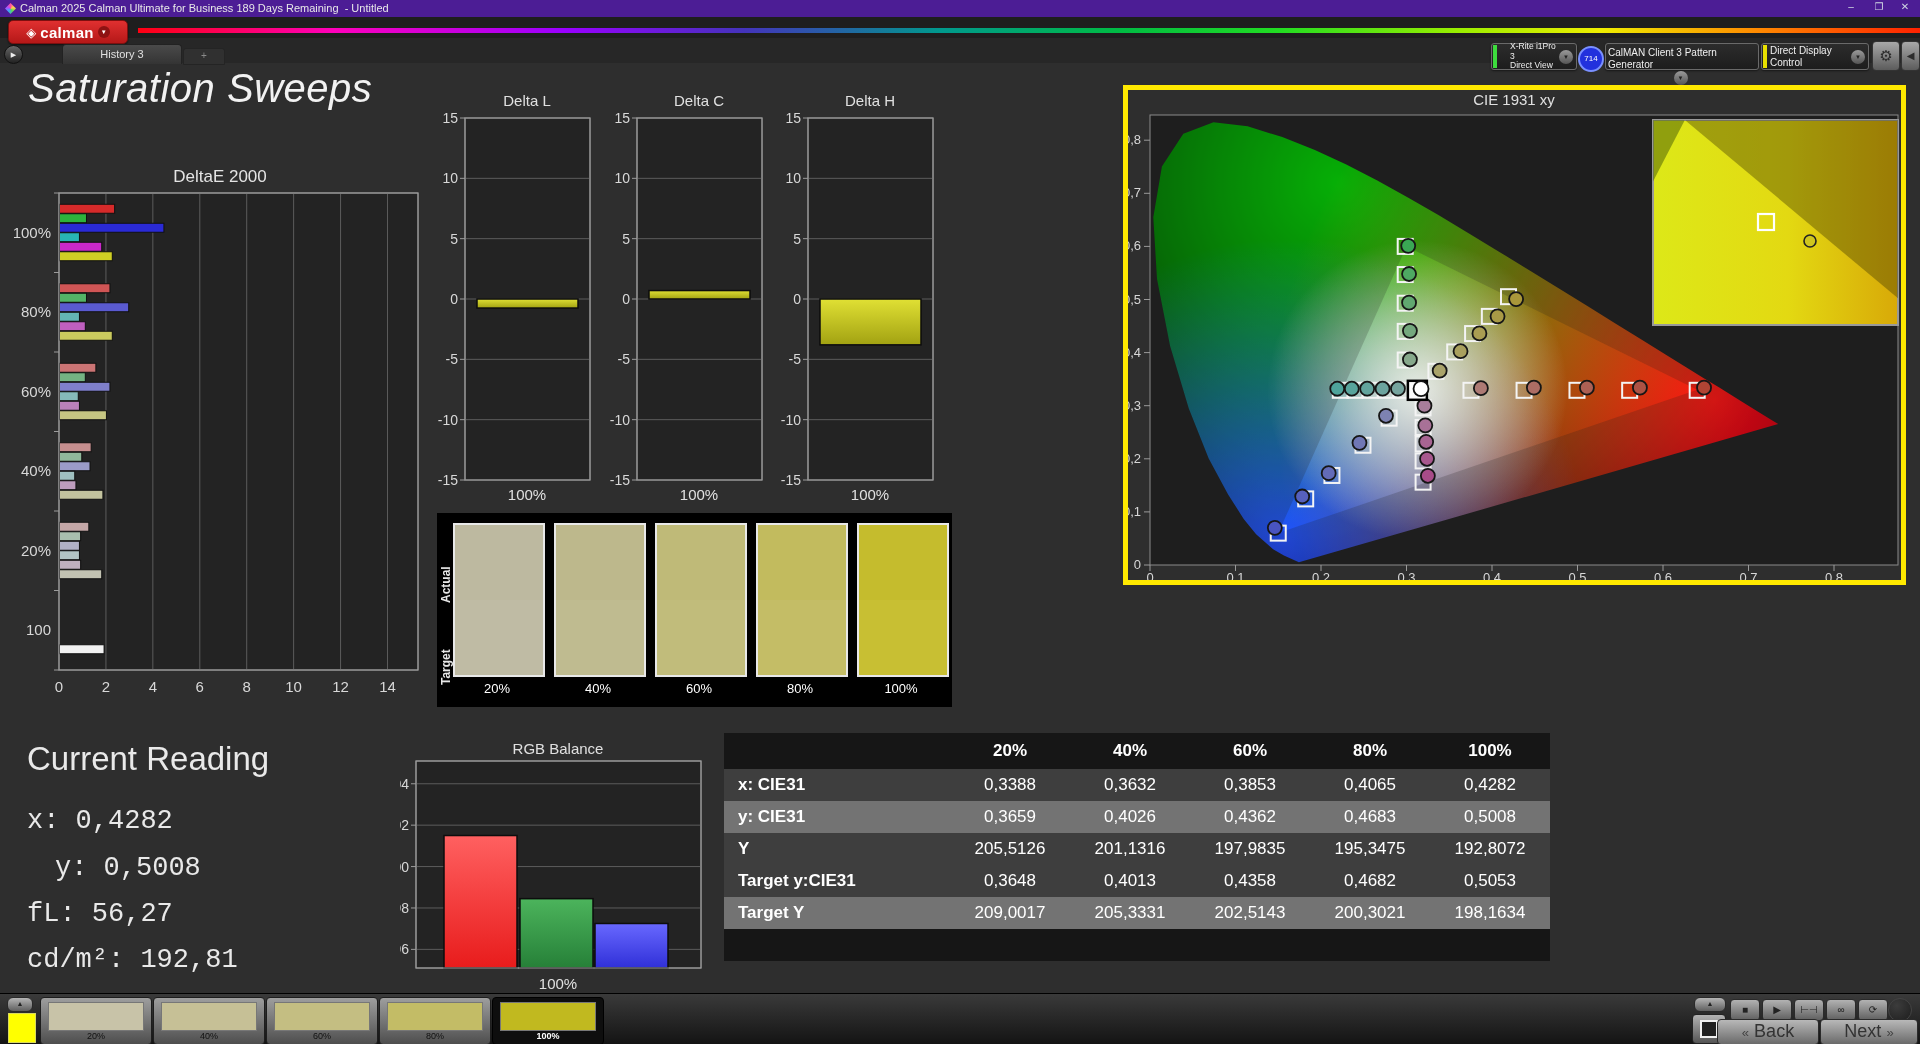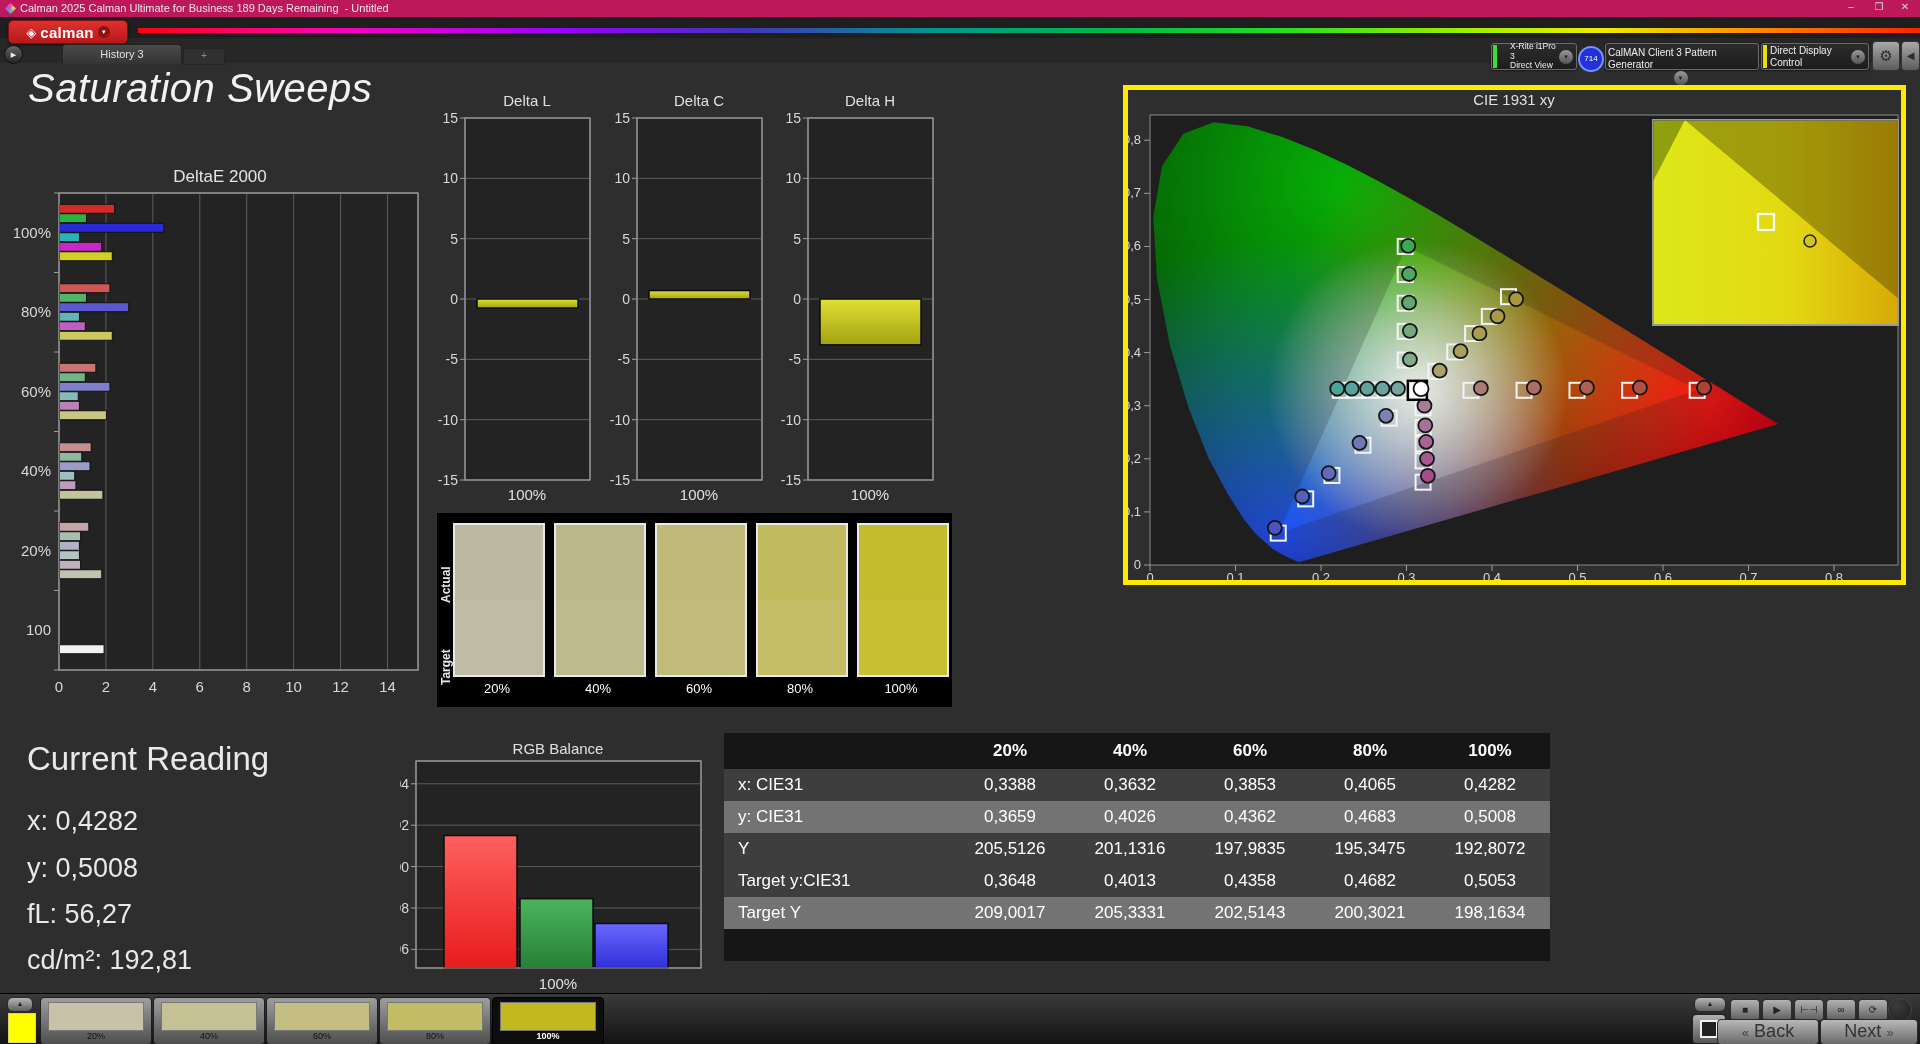--- a/index.html
+++ b/index.html
@@ -1,19 +1,19 @@
 <!DOCTYPE html>
 <html><head>
 <meta charset="utf-8">
 <style>
   html,body{margin:0;padding:0;background:#2e2e2e;width:1920px;height:1044px;overflow:hidden;
     font-family:"Liberation Sans",sans-serif;-webkit-font-smoothing:antialiased;}
   .abs{position:absolute;}
   
-  #titlebar{left:0;top:0;width:1920px;height:17px;background:#be185d;color:#e8e8e8;font-size:11px;}
+  #titlebar{left:0;top:0;width:1920px;height:17px;background:#4c1d95;color:#e8e8e8;font-size:11px;}
   #titlebar .t{position:absolute;left:20px;top:2px;white-space:pre;}
   .appicon{position:absolute;left:5px;top:3px;width:11px;height:11px;
     background:conic-gradient(#ff4fa3,#ffd34b,#59d659,#3aa7ff,#b04fff,#ff4fa3);
     clip-path:polygon(50% 0,100% 50%,50% 100%,0 50%);}
   .winbtn{position:absolute;top:1px;width:22px;height:14px;text-align:center;font-size:10px;color:#cfd6e2;}
   
   #header{left:0;top:17px;width:1920px;height:46px;background:linear-gradient(#1e1e1e 0 46%,#272727 46% 100%);}
   #rainbow{left:138px;top:11px;right:0;height:5px;
     background:linear-gradient(to right,#ff0011 0%,#ff00bb 11%,#9900ff 24%,#4433bb 34%,#00998d 45%,#00bb44 55%,#22dd22 64%,#99ee00 74%,#eeee00 82%,#ff8800 91%,#ff2200 100%);}
   #logo{left:8px;top:3px;width:118px;height:22px;background:linear-gradient(#e03030,#b51818);border:1px solid #7e0f0f;
@@ -32,34 +32,34 @@
   .drop .lines{flex:1;padding:1px 2px;line-height:1.15;}
   .drop .chev{width:14px;height:14px;margin-right:3px;border-radius:50%;background:linear-gradient(#9a9a9a,#555);
     color:#222;font-size:6px;line-height:14px;text-align:center;flex:none;}
   .badge{left:1578px;top:29px;width:22px;height:22px;border-radius:50%;background:#2231dd;border:2px solid #7a90ff;
     color:#fff;font-size:8px;line-height:22px;text-align:center;}
   .toolbtn{top:24px;height:28px;background:linear-gradient(#a8a8a8,#5c5c5c);border:1px solid #333;border-radius:4px;
     color:#2c2c2c;text-align:center;}
   
   #heading{left:28px;top:66px;font-size:40px;color:#f2f2f2;letter-spacing:.5px;font-style:italic;}
   #reading-title{left:27px;top:740px;font-size:33px;color:#e9e9e9;}
-  .reading-line{left:27px;font-size:27px;color:#e9e9e9;}
+  .reading-line{left:27px;font-size:27px;color:#e9e9e9;font-family:Liberation Mono, monospace;}
   
   #swpanel{left:437px;top:513px;width:515px;height:194px;background:#000;}
   .rotlab{position:absolute;color:#e8e8e8;font-size:12px;font-weight:bold;writing-mode:vertical-rl;transform:rotate(180deg);}
   .swcol{position:absolute;top:10px;width:88px;height:150px;border:2px solid #e8e8e8;}
   .swcol .half{position:absolute;left:0;width:100%;height:50%;}
   .swlabel{position:absolute;top:168px;width:92px;text-align:center;color:#fff;font-size:13px;}
   
   #dtable{left:724px;top:733px;width:826px;height:228px;background:#161616;color:#fff;}
   .trow{display:flex;height:32px;line-height:32px;}
   .trow.h{height:36px;line-height:36px;background:#161616;font-weight:bold;font-size:16px;}
   .trow.dark{background:#3e3e3e;} .trow.light{background:#737373;}
   .tcell{text-align:center;font-size:17px;}
-  .tcell.lab{width:226px;text-align:left;padding-left:14px;font-weight:normal;box-sizing:border-box;}
+  .tcell.lab{width:226px;text-align:left;padding-left:14px;font-weight:bold;box-sizing:border-box;}
   .tcell.val{width:120px;}
   
   #bottombar{left:0;top:993px;width:1920px;height:51px;background:linear-gradient(#3a3a3a,#131313);border-top:1px solid #000;}
   .upbtn{position:absolute;height:13px;background:linear-gradient(#b5b5b5,#5f5f5f);border:1px solid #2a2a2a;border-radius:6px;
     color:#222;font-size:7px;line-height:12px;text-align:center;}
   #curswatch{position:absolute;left:8px;top:19px;width:26px;height:28px;border:1px solid #d8d860;}
   .swbtn{position:absolute;top:3px;width:110px;height:46px;background:linear-gradient(#9e9e9e,#4e4e4e);
     border:1px solid #1d1d1d;border-radius:4px;}
   .swbtn .chip{position:absolute;left:7px;top:4px;width:94px;height:27px;border:1px solid #777;}
   .swbtn .lb{position:absolute;left:0;top:33px;width:100%;text-align:center;font-size:9px;color:#111;}
@@ -506,21 +506,21 @@
         <div class="half" style="top: 0px; background: rgb(197, 188, 45);"></div>
         <div class="half" style="top: 50%; background: rgb(200, 191, 51);"></div>
       </div>
       <div class="swlabel" style="left: 418px;">100%</div>
     </div>
 </div>
 
 <div id="reading-title" class="abs">Current Reading</div>
 <div id="reading-lines">
     <div class="reading-line abs" style="top: 806px;">x: 0,4282</div>
-    <div class="reading-line abs" style="top: 853px;">y: 0,5008</div>
+    <div class="reading-line abs" style="top: 853px; margin-left: 28px;">y: 0,5008</div>
     <div class="reading-line abs" style="top: 899px;">fL: 56,27</div>
     <div class="reading-line abs" style="top: 945px;">cd/m²: 192,81</div>
   </div>
 
 <div id="dtable" class="abs">
     <div class="trow h">
       <div class="tcell lab"></div>
       <div class="tcell val">20%</div>
       <div class="tcell val">40%</div>
       <div class="tcell val">60%</div>

